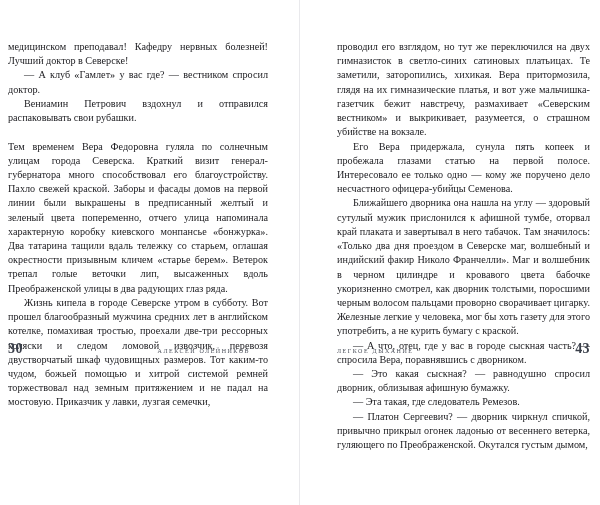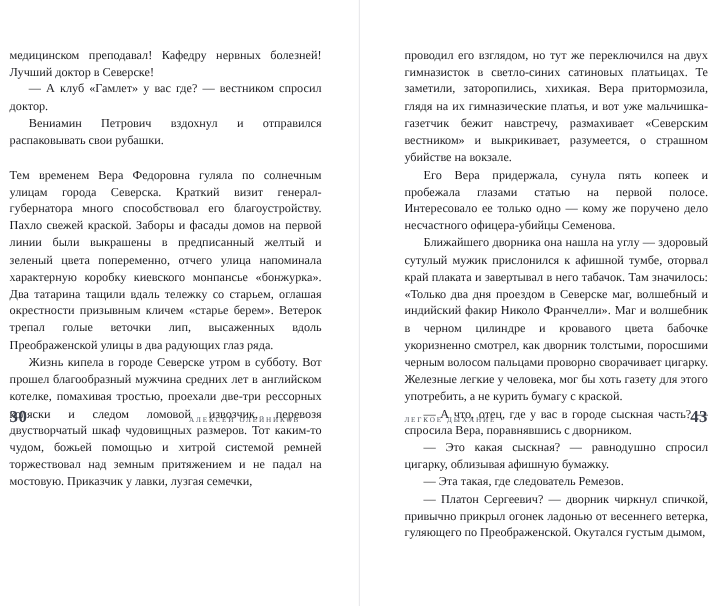--- a/index.html
+++ b/index.html
@@ -127,21 +127,21 @@
       </div>
     </div>
   </div>
 
   <div class="page page-right">
     <div class="textblock">
       <p class="noindent">проводил его взглядом, но тут же переключился на двух гимназисток в светло-синих сатиновых платьицах. Те заметили, заторопились, хихикая. Вера притормозила, глядя на их гимназические платья, и вот уже мальчишка-газетчик бежит навстречу, размахивает «Северским вестником» и выкрикивает, разумеется, о страшном убийстве на вокзале.</p>
       <p>Его Вера придержала, сунула пять копеек и пробежала глазами статью на первой полосе. Интересовало ее только одно — кому же поручено дело несчастного офицера-убийцы Семенова.</p>
       <p>Ближайшего дворника она нашла на углу — здоровый сутулый мужик прислонился к афишной тумбе, оторвал край плаката и завертывал в него табачок. Там значилось: «Только два дня проездом в Северске маг, волшебный и индийский факир Николо Франчелли». Маг и волшебник в черном цилиндре и кровавого цвета бабочке укоризненно смотрел, как дворник толстыми, поросшими черным волосом пальцами проворно сворачивает цигарку. Железные легкие у человека, мог бы хоть газету для этого употребить, а не курить бумагу с краской.</p>
       <p>— А что, отец, где у вас в городе сыскная часть? — спросила Вера, поравнявшись с дворником.</p>
-      <p>— Это какая сыскная? — равнодушно спросил цигарку, облизывая афишную бумажку.</p>
+      <p>— Это какая сыскная? — равнодушно спросил дворник, облизывая афишную бумажку.</p>
       <p>— Эта такая, где следователь Ремезов.</p>
       <p>— Платон Сергеевич? — дворник чиркнул спичкой, привычно прикрыл огонек ладонью от весеннего ветерка, гуляющего по Преображенской. Окутался густым дымом,</p>
     </div>
     <div class="footer">
       <div class="footer-row">
         <span class="running-head">Легкое дыхание</span>
         <span class="spacer"></span>
         <span class="folio">43</span>
       </div>
     </div>

